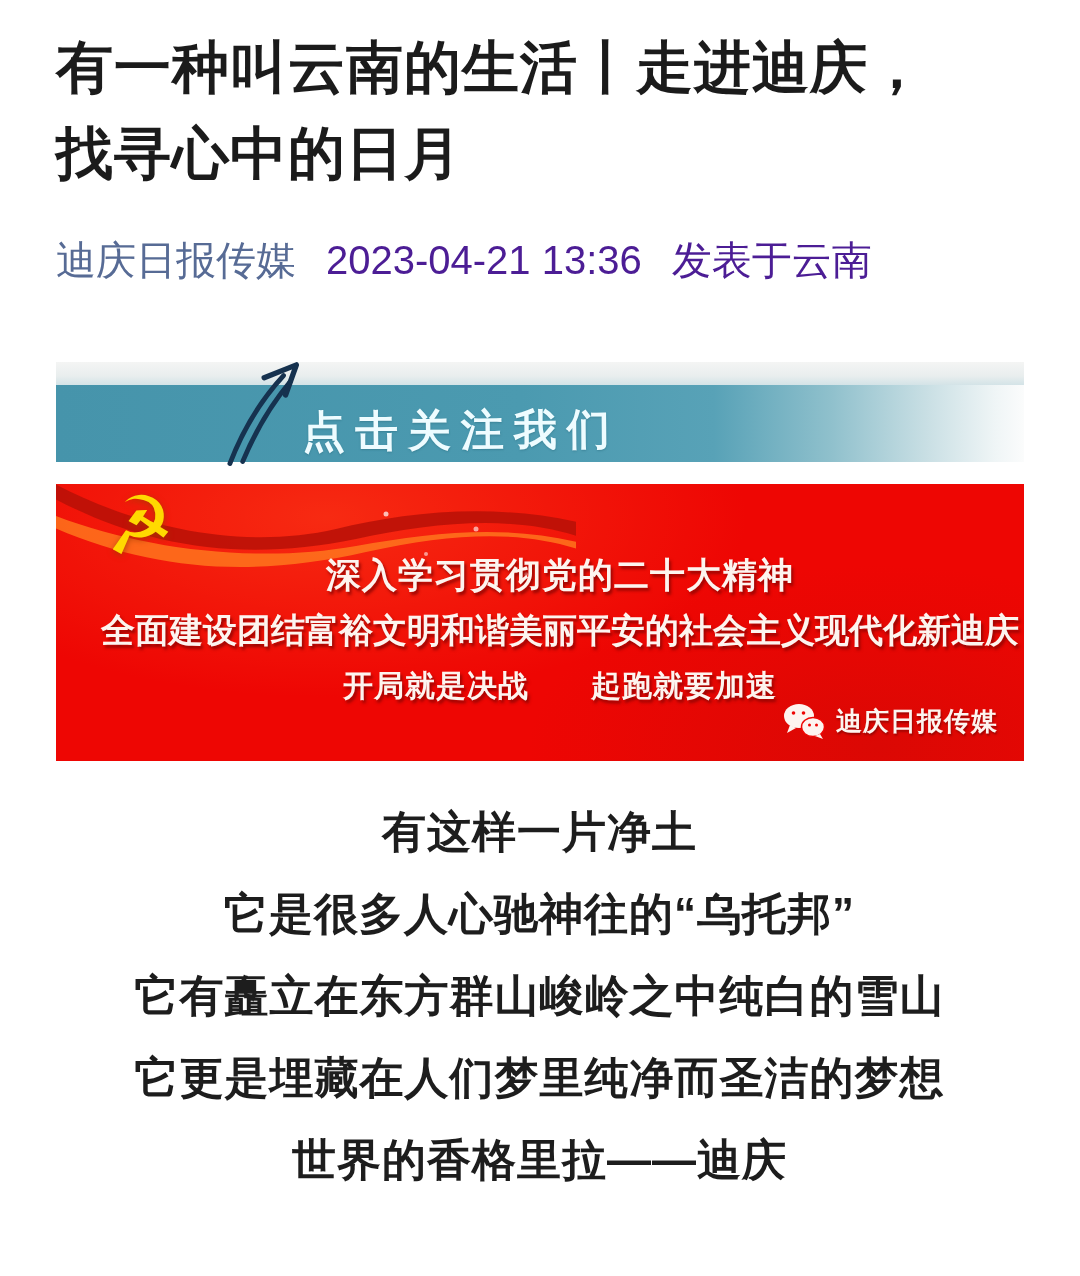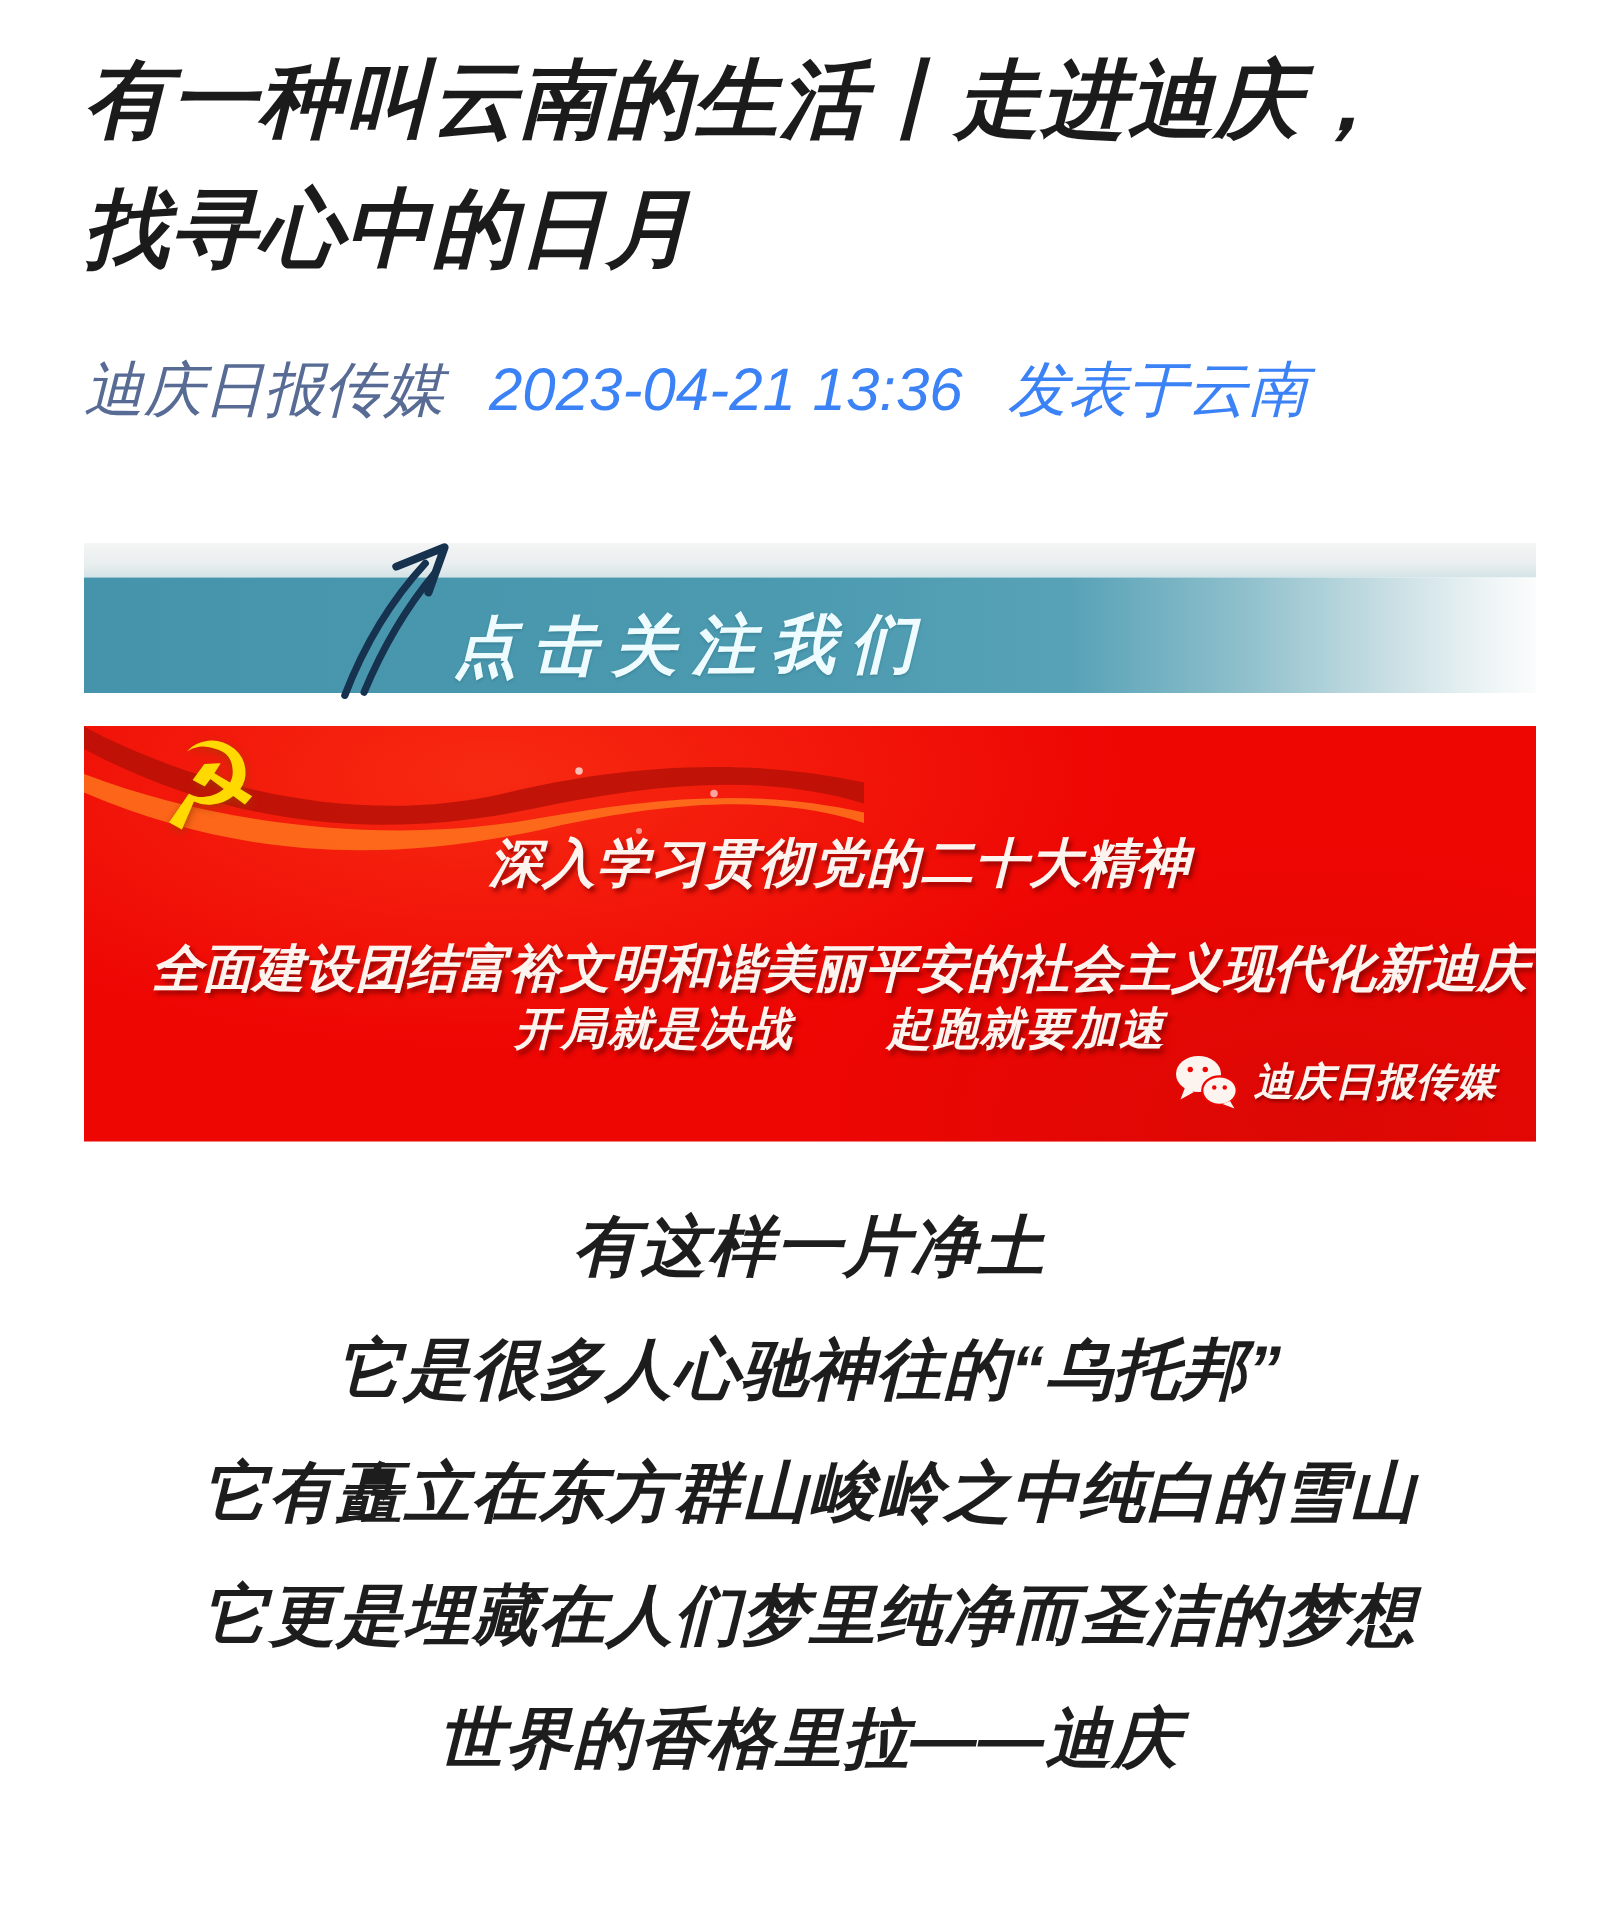--- a/index.html
+++ b/index.html
@@ -10,21 +10,20 @@
     overflow: hidden;
     background: #ffffff;
     font-family: "Liberation Sans", "DejaVu Sans", sans-serif;
   }
   .page {
     width: 1079px;
     height: 1276px;
     box-sizing: border-box;
     padding: 24px 56px 0 56px;
     background: #ffffff;
-    font-style: italic;
   }
   
   .title {
     margin: 0;
     font-size: 57px;
     line-height: 86px;
     font-weight: 700;
     color: #1b1b1b;
     letter-spacing: 1px;
   }
@@ -33,21 +32,21 @@
   .byline {
     margin-top: 42px;
     display: flex;
     align-items: baseline;
     gap: 30px;
     font-size: 40px;
     line-height: 44px;
     white-space: nowrap;
   }
   .account-name { color: #576b95; }
-  .meta { color: #3b82f6; }
+  .meta { color: #4c1d95; }
   
   .follow-banner {
     position: relative;
     margin-top: 80px;
     width: 968px;
     height: 100px;
     cursor: pointer;
     text-align: right;
   }
   .follow-strip {
@@ -119,21 +118,21 @@
     left: 0;
     width: 100%;
     text-align: center;
     color: #fdf4ef;
     font-weight: 700;
     text-shadow: 2px 3px 3px rgba(140,5,2,0.85);
     white-space: nowrap;
     margin-left: 20px;
   }
   .slogan-line1 { top: 68px;  font-size: 35px; letter-spacing: 1px; }
-  .slogan-line2 { top: 139px; font-size: 34px; letter-spacing: 0px; }
+  .slogan-line2 { top: 124px; font-size: 34px; letter-spacing: 0px; }
   .slogan-line3 { top: 182px; font-size: 30px; letter-spacing: 1px; text-align: center; }
   .wechat-row {
     position: absolute;
     right: 26px;
     top: 218px;
     display: flex;
     align-items: center;
     gap: 10px;
   }
   .wechat-icon-svg { width: 44px; height: 38px; }

